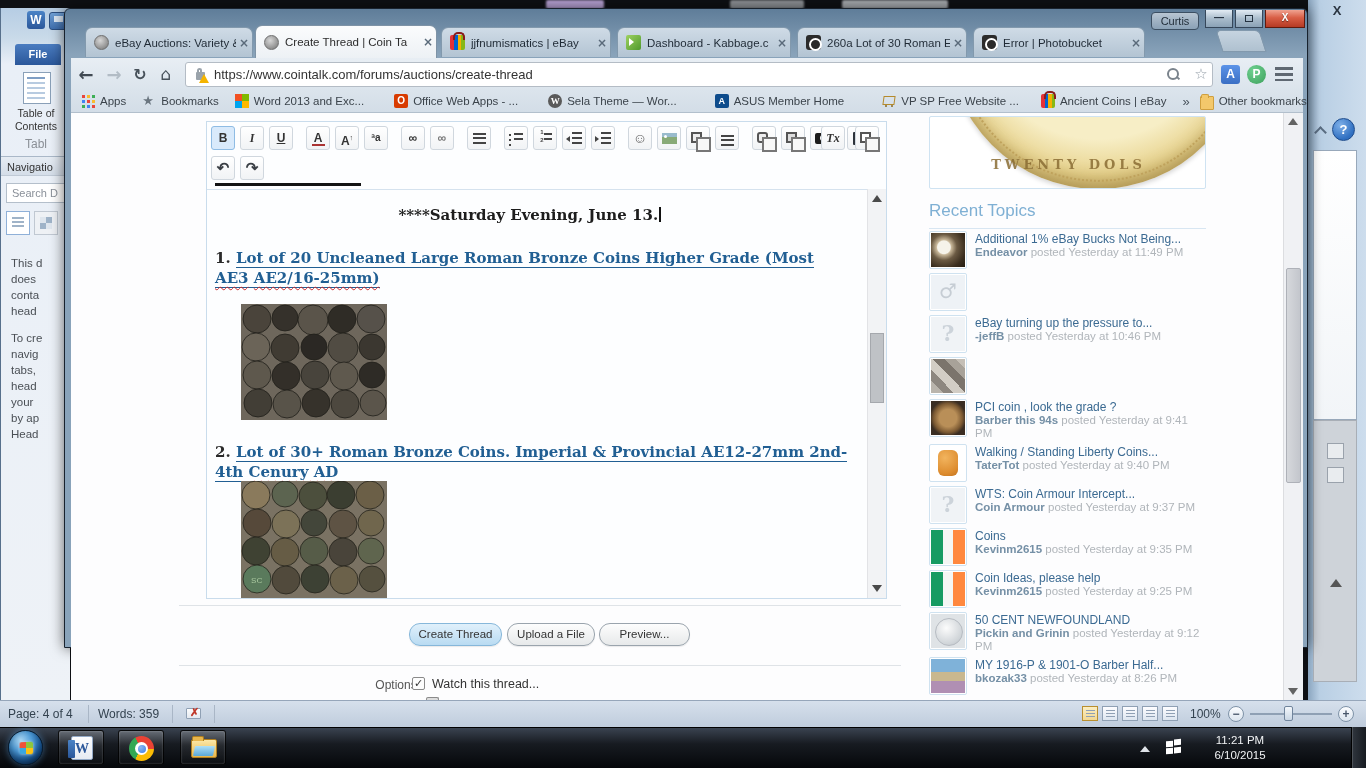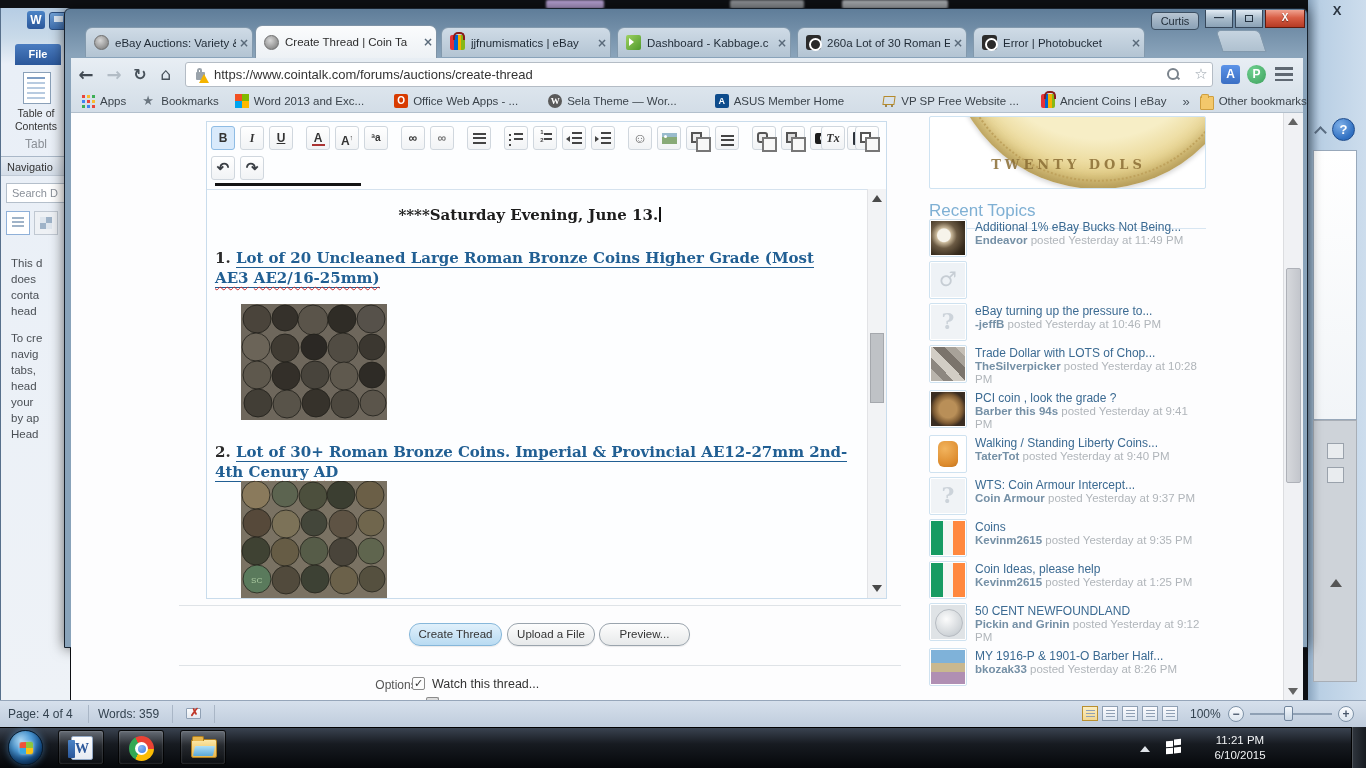--- a/index.html
+++ b/index.html
@@ -159,21 +159,21 @@
 .optlbl{position:absolute;font-size:12px;color:#555}
 .cb{position:absolute;width:13px;height:13px;background:#fdfdfd;border:1px solid #8a8a8a;border-radius:2px;font:bold 11px/12px "DejaVu Sans",sans-serif;color:#333;text-align:center}
 .cblbl{position:absolute;font-size:12.5px;color:#333}
 
 
 .coinbox{position:absolute;left:858px;top:3px;width:277px;height:73px;background:#fff;border:1px solid #cfe3f2;border-radius:2px;overflow:hidden}
 .goldcoin{position:absolute;left:18px;top:-228px;width:300px;height:300px;border-radius:50%;background:radial-gradient(circle at 50% 42%,#f7eec6 0 54%,#e7d28c 70%,#cdb267 88%,#a98f48);box-shadow:inset 0 -8px 16px rgba(120,90,30,.45),0 2px 5px rgba(0,0,0,.18)}
 .goldcoin::after{content:"";position:absolute;inset:7px;border:2px dotted #bfa25c;border-radius:50%}
 .coincap{position:absolute;left:0;top:40px;width:277px;text-align:center;font-family:"DejaVu Serif",serif;font-weight:bold;font-size:13px;letter-spacing:4px;color:#8a6d34;opacity:.85}
 .rt-head{position:absolute;left:858px;top:88px;width:277px;border-bottom:1px solid #d8e6f2;padding-bottom:7px;font-size:17px;color:#7fb0d4}
-.rt-list{position:absolute;left:858px;top:106px;width:277px}
+.rt-list{position:absolute;left:858px;top:118px;width:277px}
 .rt-item{display:flex;margin-bottom:4px;min-height:38px}
 .rt-av{width:38px;height:38px;border:1px solid #cfe2f0;background:#fff;padding:1px;margin-right:8px;flex:none;border-radius:2px}
 .av{width:34px;height:34px;display:block;text-align:center;overflow:hidden}
 .rt-tx{overflow:hidden;padding-top:1px}
 .rt-ti{font-size:12px;color:#3b6a92;white-space:nowrap;line-height:14px}
 .rt-meta{font-size:11.5px;color:#b0b5ba;line-height:13px}
 .rt-user{color:#7590a6;font-weight:bold}
 .av-eagle{background:radial-gradient(circle at 38% 42%,#f6f3ea 0 22%,#c9b89a 26%,#6b5a43 45%,#3a2e1f 75%,#241c10)}
 .av-male{background:#eef2f6;color:#c6cdd4;font:bold 20px/32px "DejaVu Sans",sans-serif}
 .av-q{background:#f0f3f6;color:#ccd3da;font:bold 22px/32px "DejaVu Serif",serif}
@@ -552,24 +552,20 @@
             </div>
           <div class="rt-tx">
               <div class="rt-ti">eBay turning up the pressure to...</div>
           <div class="rt-meta"><span class="rt-user">-jeffB</span> <span>posted Yesterday at 10:46 PM</span></div>
             </div>
         </div>
         <div class="rt-item">
           <div class="rt-av">
               <span class="av av-pile"></span>
             </div>
-          <div class="rt-tx">
-              <div class="rt-ti">Trade Dollar with LOTS of Chop...</div>
-          <div class="rt-meta"><span class="rt-user">TheSilverpicker</span> <span>posted Yesterday at 10:28 PM</span></div>
-            </div>
         </div>
         <div class="rt-item">
           <div class="rt-av">
               <span class="av av-coin"></span>
             </div>
           <div class="rt-tx">
               <div class="rt-ti">PCI coin , look the grade ?</div>
           <div class="rt-meta"><span class="rt-user">Barber this 94s</span> <span>posted Yesterday at 9:41 PM</span></div>
             </div>
         </div>
@@ -599,21 +595,21 @@
               <div class="rt-ti">Coins</div>
           <div class="rt-meta"><span class="rt-user">Kevinm2615</span> <span>posted Yesterday at 9:35 PM</span></div>
             </div>
         </div>
         <div class="rt-item">
           <div class="rt-av">
               <span class="av av-ie"></span>
             </div>
           <div class="rt-tx">
               <div class="rt-ti">Coin Ideas, please help</div>
-          <div class="rt-meta"><span class="rt-user">Kevinm2615</span> <span>posted Yesterday at 1:25 PM</span></div>
+          <div class="rt-meta"><span class="rt-user">Kevinm2615</span> <span>posted Yesterday at 9:25 PM</span></div>
             </div>
         </div>
         <div class="rt-item">
           <div class="rt-av">
               <span class="av av-5c"></span>
             </div>
           <div class="rt-tx">
               <div class="rt-ti">50 CENT NEWFOUNDLAND</div>
           <div class="rt-meta"><span class="rt-user">Pickin and Grinin</span> <span>posted Yesterday at 9:12 PM</span></div>
             </div>

